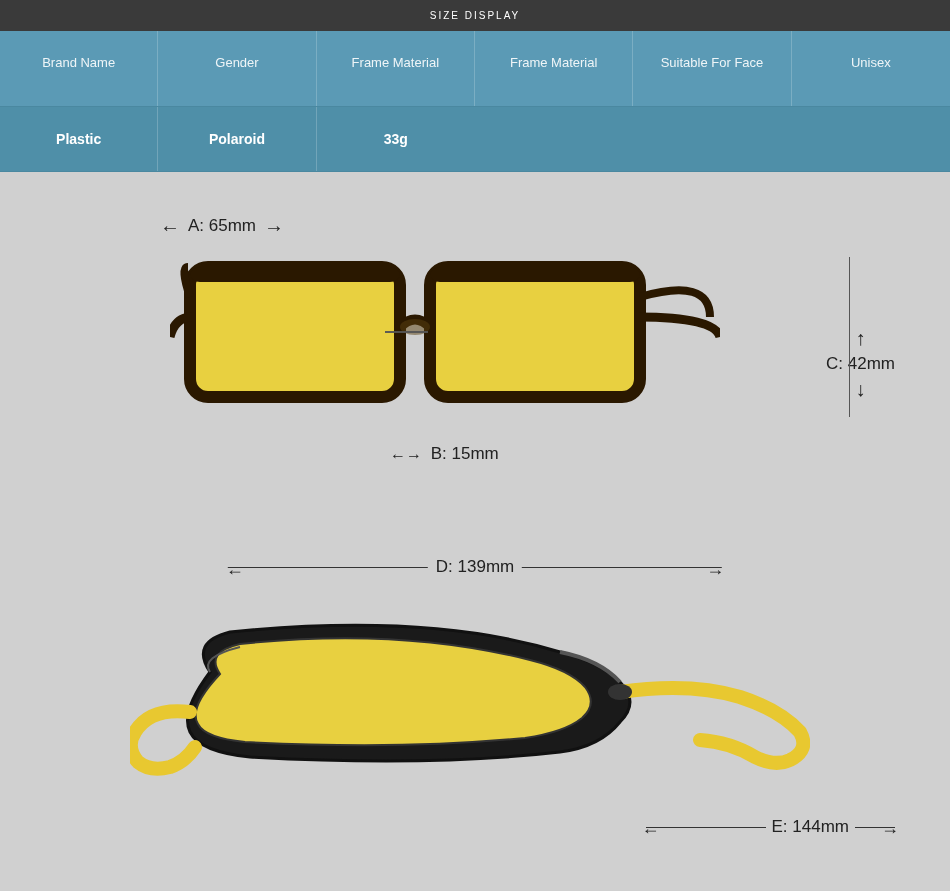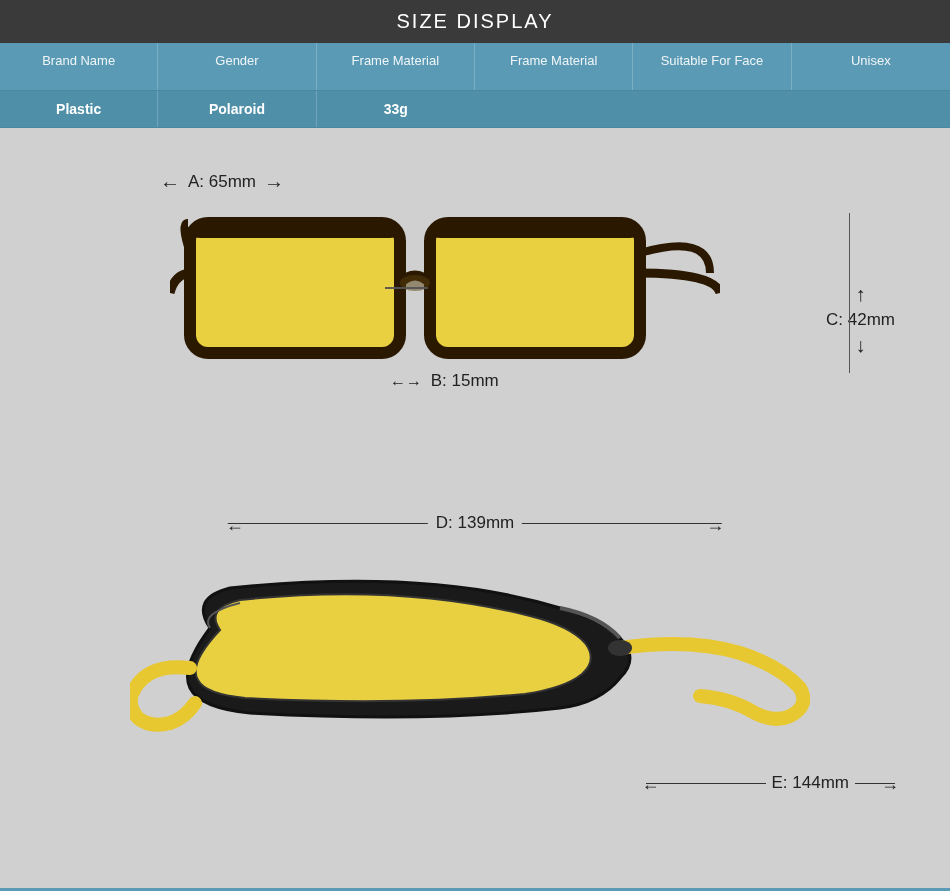--- a/index.html
+++ b/index.html
@@ -10,34 +10,34 @@
       background: #c8c8c8;
       overflow: hidden;
     }
 
     
     .header-bar {
       background: #3a3a3a;
       color: #ffffff;
       text-align: center;
       padding: 10px 0;
-      font-size: 20px;
+      font-size: 10px;
       letter-spacing: 2px;
     }
 
     
     .info-table {
       background: #5b9ab5;
       display: grid;
       grid-template-columns: repeat(6, 1fr);
       border-bottom: 1px solid #4a88a0;
     }
     .info-cell {
       text-align: center;
-      padding: 10px 8px;
+      padding: 24px 8px;
       color: #ffffff;
       font-size: 13px;
       border-right: 1px solid rgba(255,255,255,0.2);
     }
     .info-cell:last-child { border-right: none; }
     .info-label { font-weight: normal; opacity: 0.9; margin-bottom: 12px; }
     .info-value { font-weight: bold; font-size: 14px; }
 
     
     .info-table-header {
@@ -140,21 +140,21 @@
 
         <rect x="260" y="30" width="210" height="15" rx="10" fill="#2a1800"></rect>
 
         <ellipse cx="245" cy="90" rx="15" ry="8" fill="#5a4010" opacity="0.5"></ellipse>
 
         <line x1="215" y1="95" x2="258" y2="95" stroke="#555" stroke-width="1.5" marker-end="url(#arrowhead)"></line>
         <line x1="258" y1="95" x2="215" y2="95" stroke="#555" stroke-width="1.5"></line>
       </svg>
     </div>
 
-    <div style="position:absolute; top:243px; left:390px; color:#222; font-size:17px;">
+    <div style="position:absolute; top:272px; left:390px; color:#222; font-size:17px;">
       <span style="font-size:16px; margin-right:4px;">←→</span>
       <span>B: 15mm</span>
     </div>
 
     <div style="position:absolute; top:155px; right:55px; color:#222; font-size:17px; text-align:center;">
       <div style="font-size:20px; text-align:center;">↑</div>
       <div style="margin:4px 0;">C: 42mm</div>
       <div style="font-size:20px; text-align:center;">↓</div>
     </div>
 

